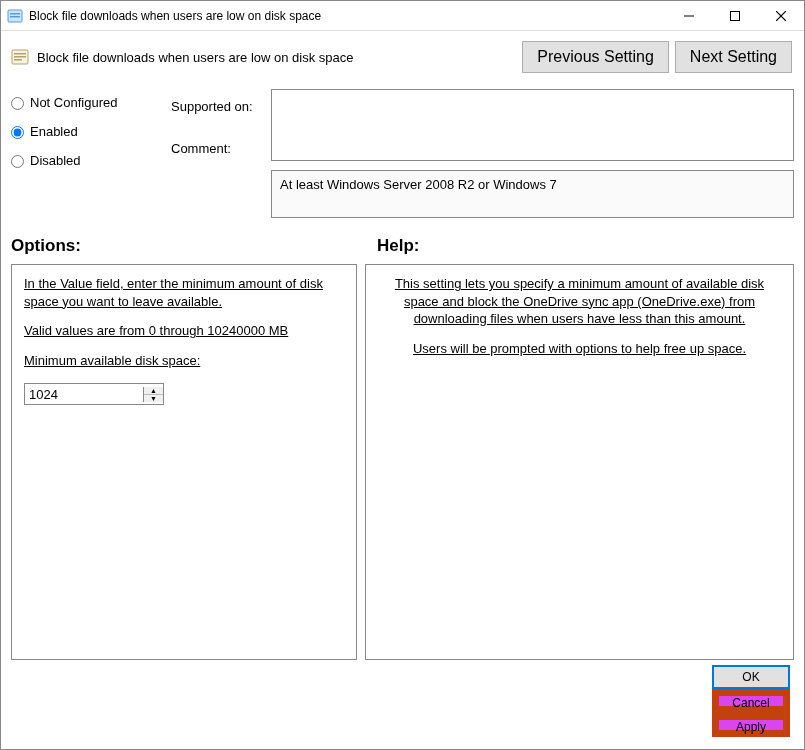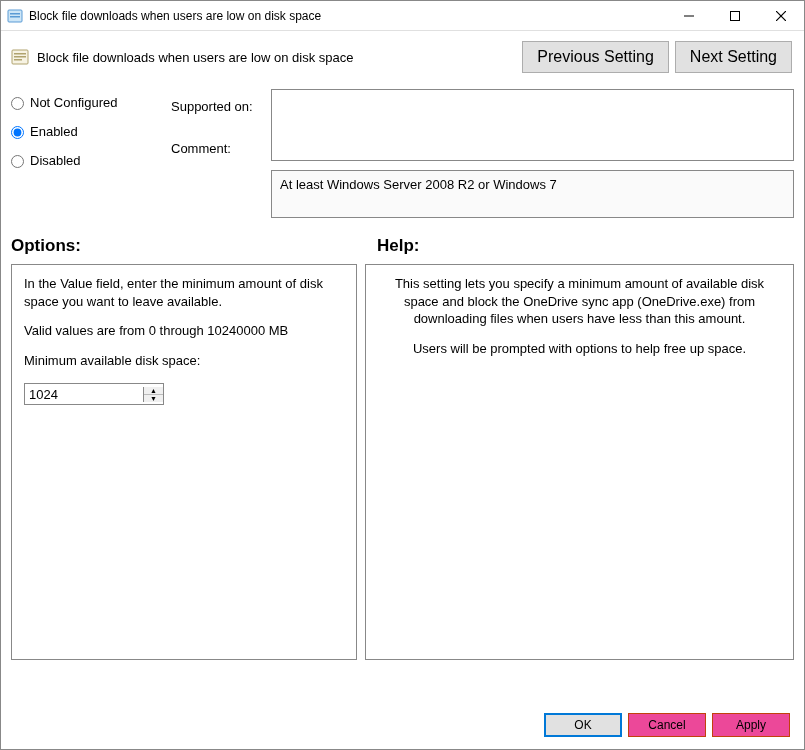--- a/index.html
+++ b/index.html
@@ -155,20 +155,21 @@
       gap: 8px;
       padding: 4px 10px 0 10px;
     }
     .pane {
       border: 1px solid #888;
       background: #fff;
       height: 396px;
       padding: 10px 12px;
       font-size: 13px;
       line-height: 1.35;
+      text-decoration: underline;
     }
     .pane.options {
       flex: 0 0 346px;
     }
     .pane.help {
       flex: 1;
       text-align: center;
     }
     .options p {
       margin-bottom: 12px;
@@ -210,27 +211,27 @@
     }
     .help p {
       margin-bottom: 12px;
     }
     
     .footer {
       position: absolute;
       bottom: 12px;
       right: 14px;
       display: flex;
-      gap: 6px;
+      flex-direction: column;
     }
     .footer button {
       width: 78px;
       height: 24px;
-      background: #ec4899;
-      border: 1px solid #c2410c;
+      background: #d946ef;
+      border: 7px solid #c2410c;
       font-family: inherit;
       font-size: 12px;
       cursor: default;
     }
     .footer button.ok-btn {
       border: 2px solid #0078d7;
       background: #e1e1e1;
     }
   </style>
 </head>

